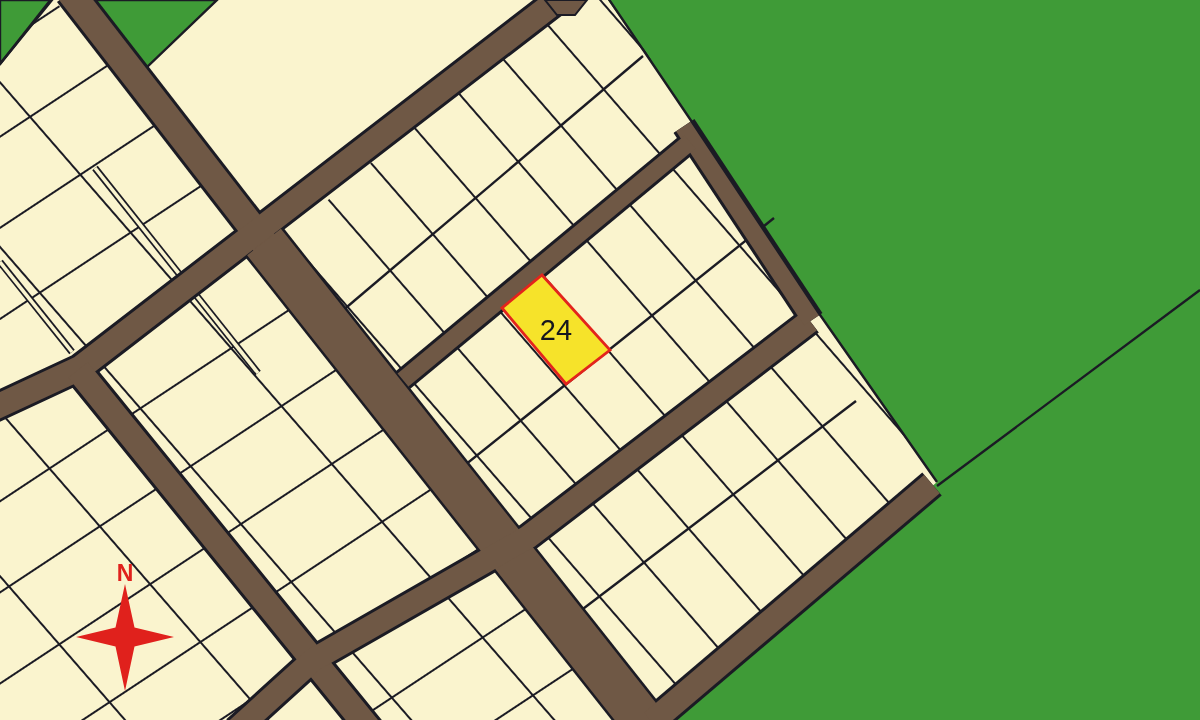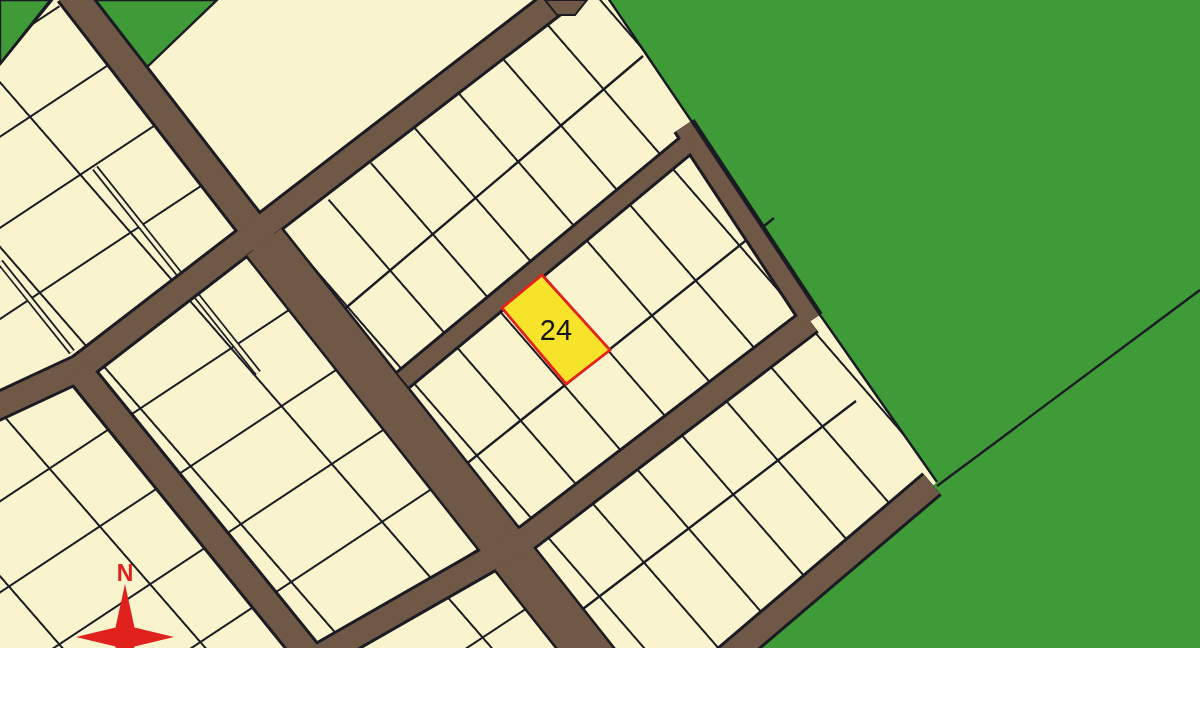--- a/index.html
+++ b/index.html
@@ -1,16 +1,16 @@
 <!DOCTYPE html>
 <html style="--greenfield: #3F9B37; --parcel: #FAF4CE; --road: #6F5845; --line: #1B1B24; --highlight-fill: #F6E32A; --highlight-border: #E3241C; --compass-red: #E0211C; --label-ink: #16161E;"><head>
 <meta charset="utf-8">
 <style>
   html,body{margin:0;padding:0;background:#fff;}
-  #stage{position:relative;width:1200px;height:648px;overflow:hidden;}
+  #stage{position:relative;width:1200px;height:720px;overflow:hidden;}
   svg{display:block;}
   .f-green{fill:var(--greenfield);}
   .f-cream{fill:var(--parcel);}
   .f-road{fill:var(--road);}
   .f-yellow{fill:var(--highlight-fill);}
   .f-star{fill:var(--compass-red);}
   .f-none{fill:none;}
   .s-line{stroke:var(--line);}
   .s-cream{stroke:var(--parcel);}
   .s-red{stroke:var(--highlight-border);}

